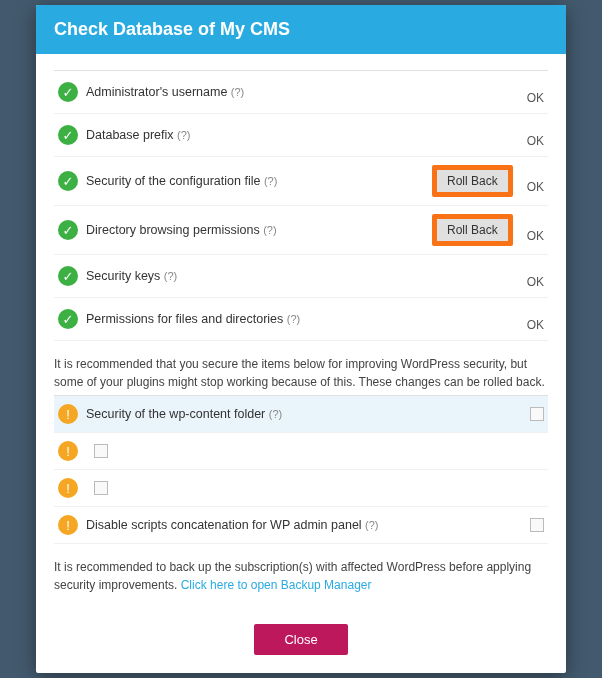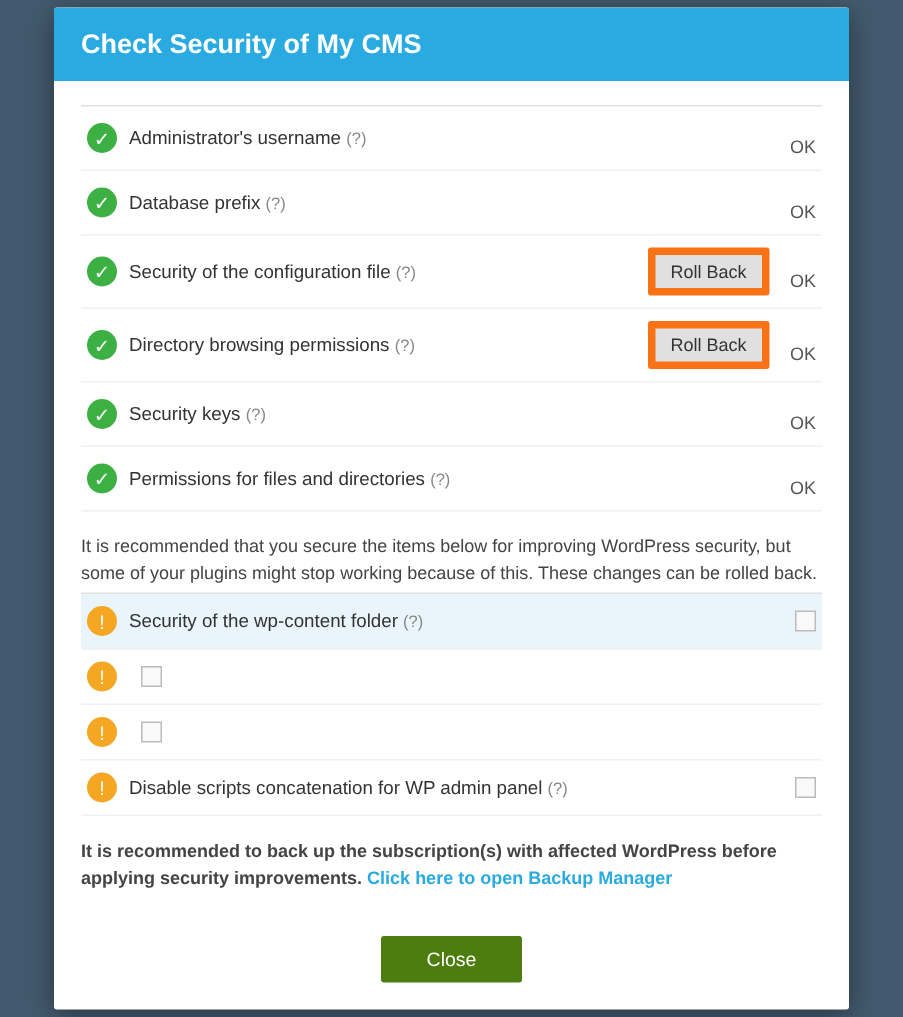--- a/index.html
+++ b/index.html
@@ -114,49 +114,48 @@
       color: #444;
       font-size: 12px;
       line-height: 1.5;
       margin: 14px 0 4px 0;
     }
     .backup-text {
       color: #444;
       font-size: 12px;
       line-height: 1.5;
       margin-top: 14px;
-      font-weight: bold;
     }
     .backup-link {
       color: #29abe2;
       text-decoration: none;
       cursor: pointer;
     }
     .modal-footer {
       text-align: center;
       padding: 14px 18px 18px;
     }
     .close-btn {
-      background: #4d7c0f;
+      background: #be185d;
       color: #fff;
       border: none;
       padding: 8px 30px;
       font-size: 13px;
       cursor: pointer;
       border-radius: 2px;
     }
   </style>
 </head>
 <body>
 
 <div class="overlay"></div>
 
 <div class="modal">
   <div class="modal-header">
-    <h2>Check Security of My CMS</h2>
+    <h2>Check Database of My CMS</h2>
   </div>
   <div class="modal-body">
 
     <div class="check-list">
 
     <div class="check-item">
           <div class="check-icon ok">✓</div>
           <span class="check-label">Administrator's username <span class="question">(?)</span></span>
           <span class="check-status">OK</span>
         </div>

